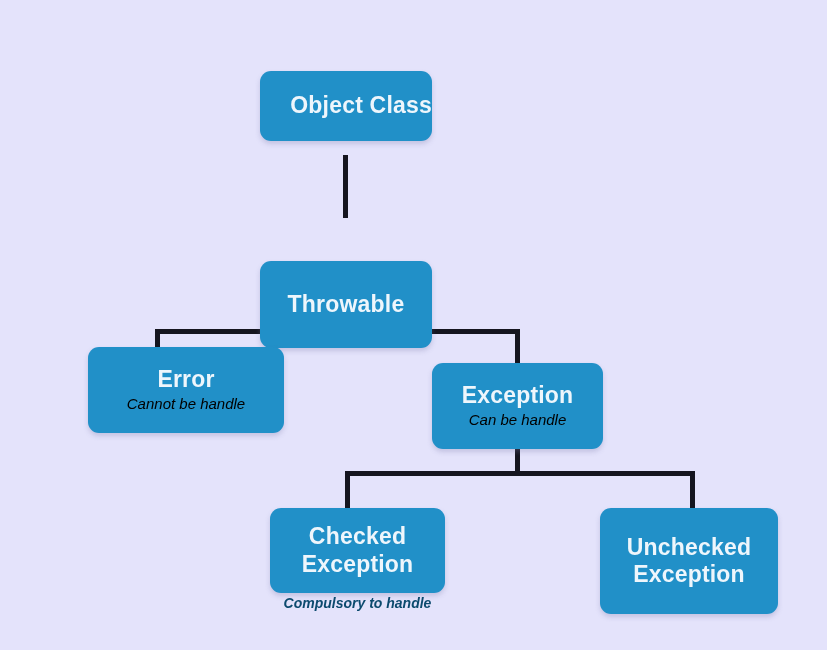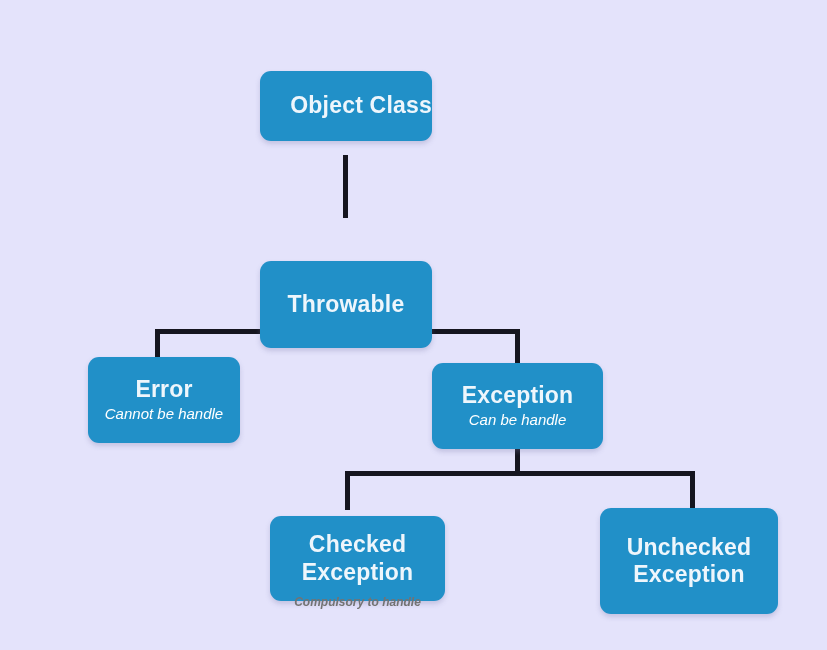--- a/index.html
+++ b/index.html
@@ -45,45 +45,45 @@
     font-size: 23px;
     line-height: 1.12;
     text-align: center;
     letter-spacing: 0.2px;
   }
   .node.two-line .title {
     font-size: 23px;
     line-height: 1.18;
   }
   .node .subtitle {
-    color: #ffffff;
+    color: #000000;
     font-style: italic;
     font-size: 15px;
     line-height: 1.1;
     text-align: left;
     margin-top: 3px;
   }
   
   .caption {
     position: absolute;
-    color: #737373;
+    color: #0c4a6e;
     font-weight: bold;
     font-style: italic;
-    font-size: 12px;
+    font-size: 14px;
     text-align: center;
     white-space: nowrap;
     z-index: 3;
   }
 
   
   #node-object-class { left: 260px; top: 71px;  width: 172px; height: 70px; align-items: flex-end; }
   #node-throwable    { left: 260px; top: 216px; width: 172px; height: 87px; margin-top: 45px; }
-  #node-error        { left: 88px;  top: 357px; width: 152px; height: 86px; }
+  #node-error        { left: 88px;  top: 347px; width: 196px; height: 86px; }
   #node-exception    { left: 432px; top: 363px; width: 171px; height: 86px; }
-  #node-checked      { left: 270px; top: 508px; width: 175px; height: 85px; margin-top: 8px; }
+  #node-checked      { left: 270px; top: 508px; width: 175px; height: 85px; }
   #node-unchecked    { left: 600px; top: 508px; width: 178px; height: 106px; }
 
   #cap-checked   { left: 270px; top: 595px; width: 175px; }
   #cap-unchecked { left: 592px; top: 595px; width: 194px; }
 
   
   #conn-object-throwable { left: 343px; top: 155px; height: 63px; }
   #conn-throwable-down   { left: 343px; top: 301px; height: 32px; }
   #conn-split-top        { left: 155px; top: 329px; width: 365px; }
   #conn-to-error         { left: 155px; top: 329px; height: 36px; }

